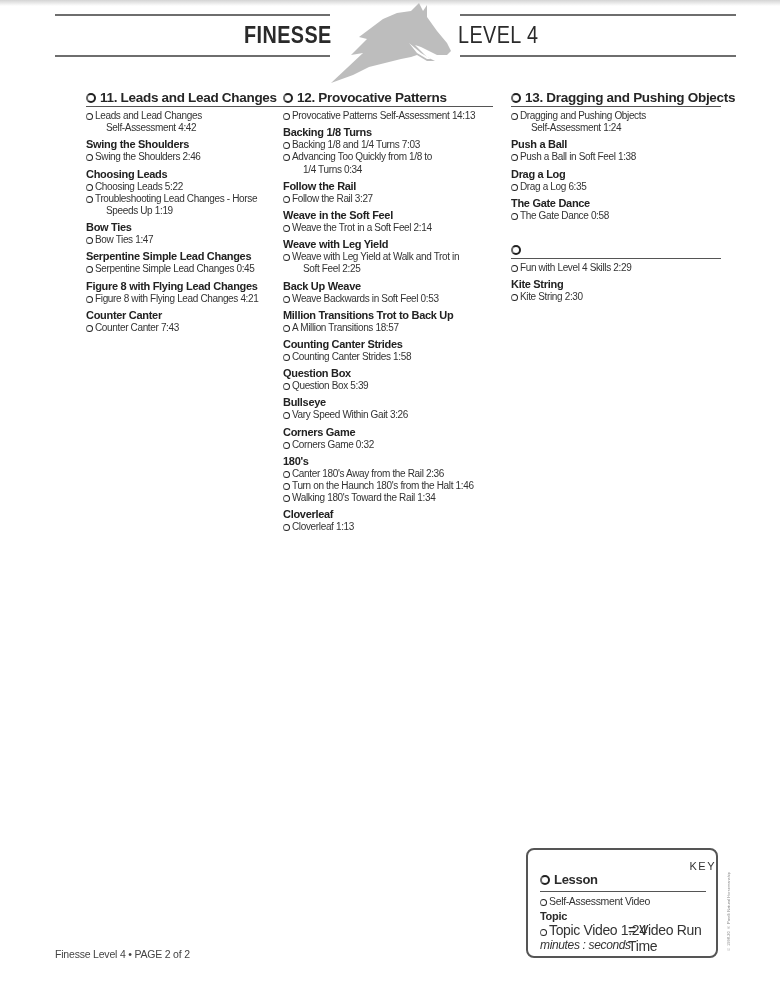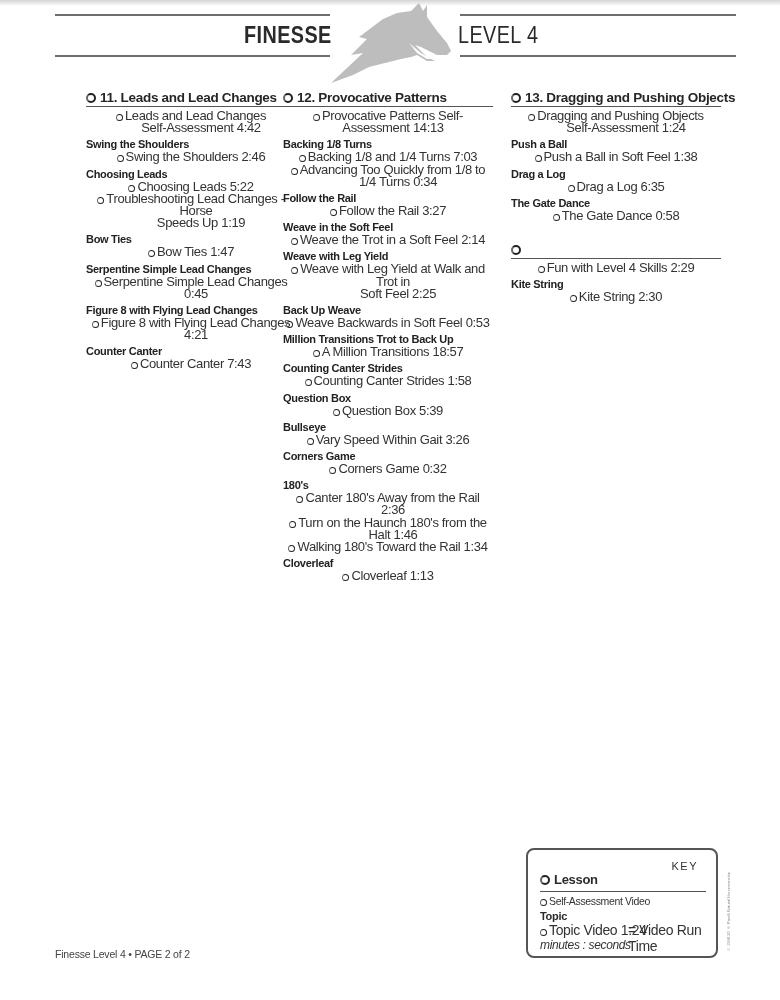--- a/index.html
+++ b/index.html
@@ -31,34 +31,34 @@
   .col.c1 { left: 55px; margin-left: 31px; }
   .col.c2 { left: 283px; }
   .col.c3 { left: 511px; }
   .lesson { margin-bottom: 14px; }
   .lesson-title {
     font-weight: bold; font-size: 13.5px; color: #262626;
     border-bottom: 1.5px solid #555; padding-bottom: 1px; margin-bottom: 3px;
     white-space: nowrap; letter-spacing: -0.3px;
   }
   .topic-title { font-weight: bold; font-size: 11px; margin-top: 4px; color: #222; letter-spacing: -0.3px; line-height: 13px; }
-  .item { font-size: 13px; line-height: 12.2px; color: #333; padding-left: 10px; text-indent: -10px; letter-spacing: -0.35px; text-align: center; }
+  .item { font-size: 10px; line-height: 12.2px; color: #333; padding-left: 10px; text-indent: -10px; letter-spacing: -0.35px; }
   .item .bullet, .lesson-title .bullet, .key .bullet {
     display: inline-block; width: 7px; height: 7px; border: 1.5px solid #222; border-radius: 50%;
     border-left-color: #666; margin-right: 2px; vertical-align: -1px; text-indent: 0; box-sizing: border-box;
   }
   .lesson-title .bullet { width: 10px; height: 10px; border-width: 2px; margin-right: 4px; vertical-align: -1px; }
   .item .indent { display: block; padding-left: 10px; text-indent: 0; }
 
   
   .key {
     position: absolute; left: 526px; top: 848px; width: 192px; height: 110px;
     border: 2px solid #555; border-radius: 8px; box-sizing: border-box; padding: 6px 10px 0 12px;
   }
-  .key-label { position: absolute; right: 18px; top: 10px; font-size: 11px; letter-spacing: 1.5px; color: #333; }
+  .key-label { position: absolute; right: 0; top: 10px; font-size: 11px; letter-spacing: 1.5px; color: #333; }
   .key-lesson { margin-top: 16px; font-weight: bold; font-size: 13px; border-bottom: 1.5px solid #555; padding-bottom: 4px; letter-spacing: -0.3px; }
   .key-lesson .bullet { width: 10px; height: 10px; border-width: 2px; margin-right: 4px; }
   .key-item { font-size: 10.5px; color: #333; margin-top: 3px; letter-spacing: -0.35px; }
   .key-topic { font-weight: bold; font-size: 11px; margin-top: 3px; letter-spacing: -0.3px; }
   .key-row { font-size: 14px; color: #333; letter-spacing: -0.35px; position: relative; }
   .key-eq { position: absolute; left: 88px; top: 0; }
   .key-eq2 { text-align: left; font-style: italic; font-size: 12px; color: #333; padding-right: 2px; letter-spacing: -0.35px; }
   .copyright {
     position: absolute; left: 726px; top: 852px; width: 8px; height: 100px;
     writing-mode: vertical-rl; transform: rotate(180deg); font-size: 4px; color: #888; white-space: nowrap; overflow: hidden;

